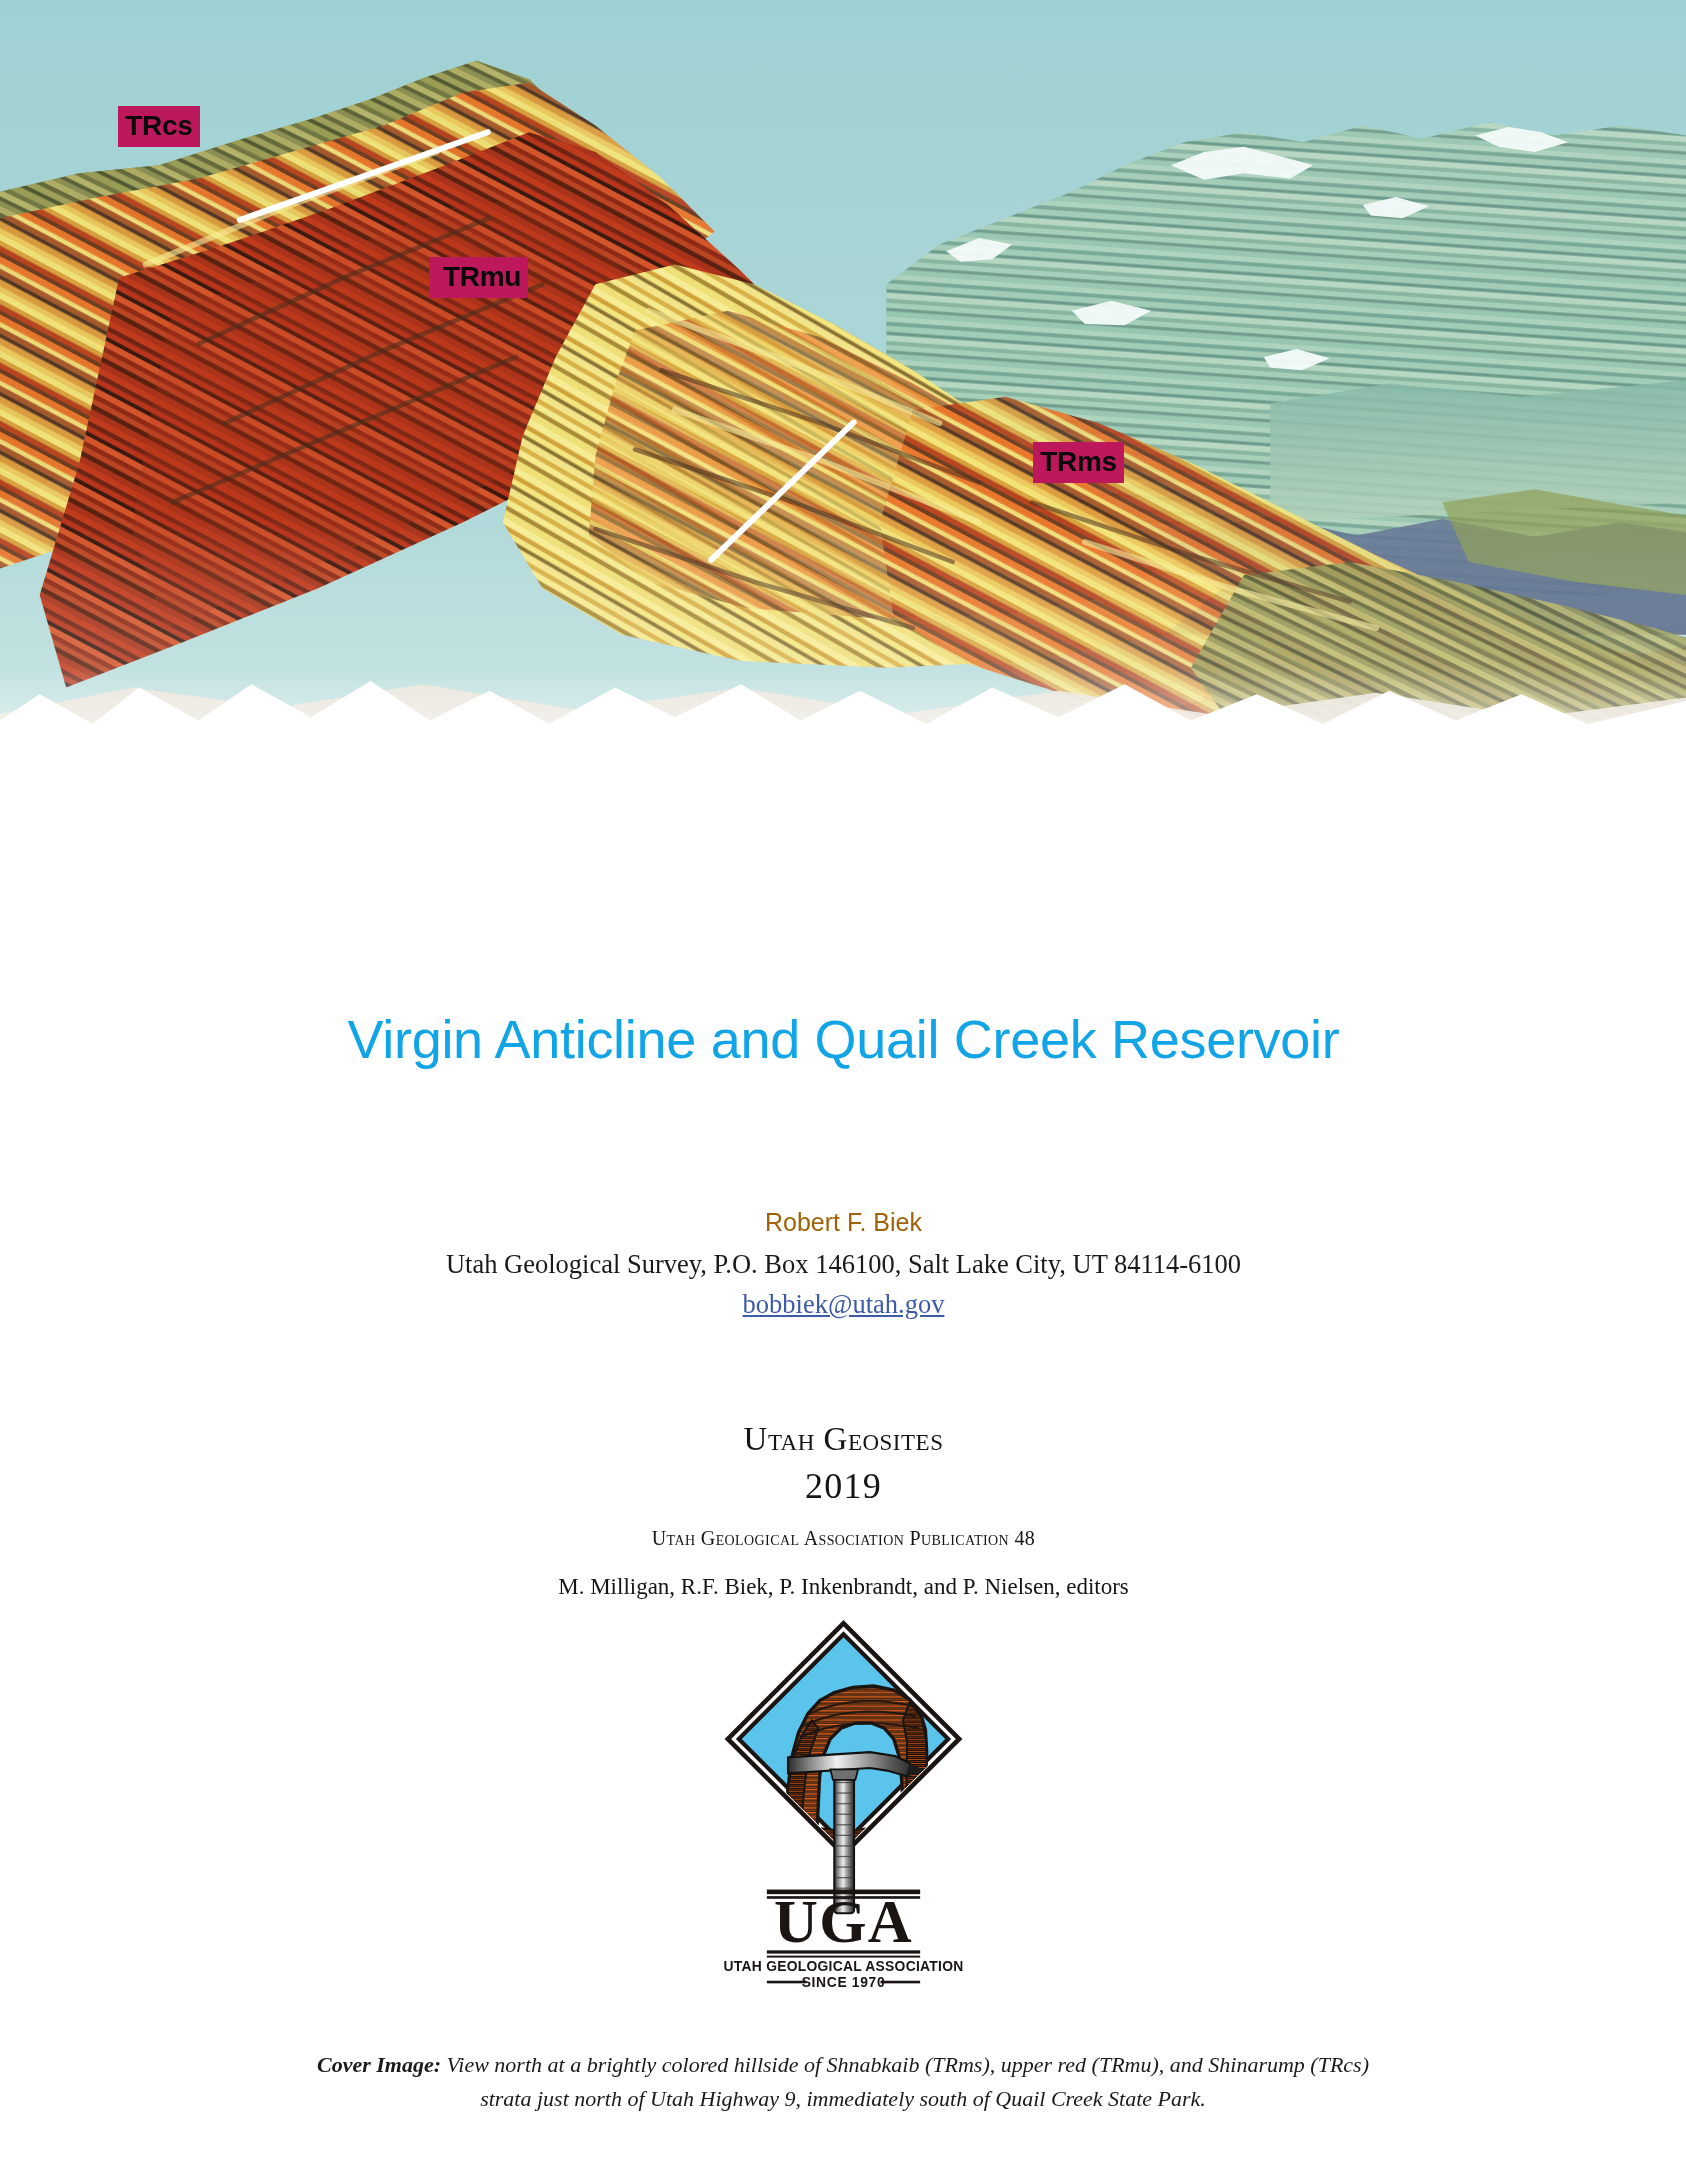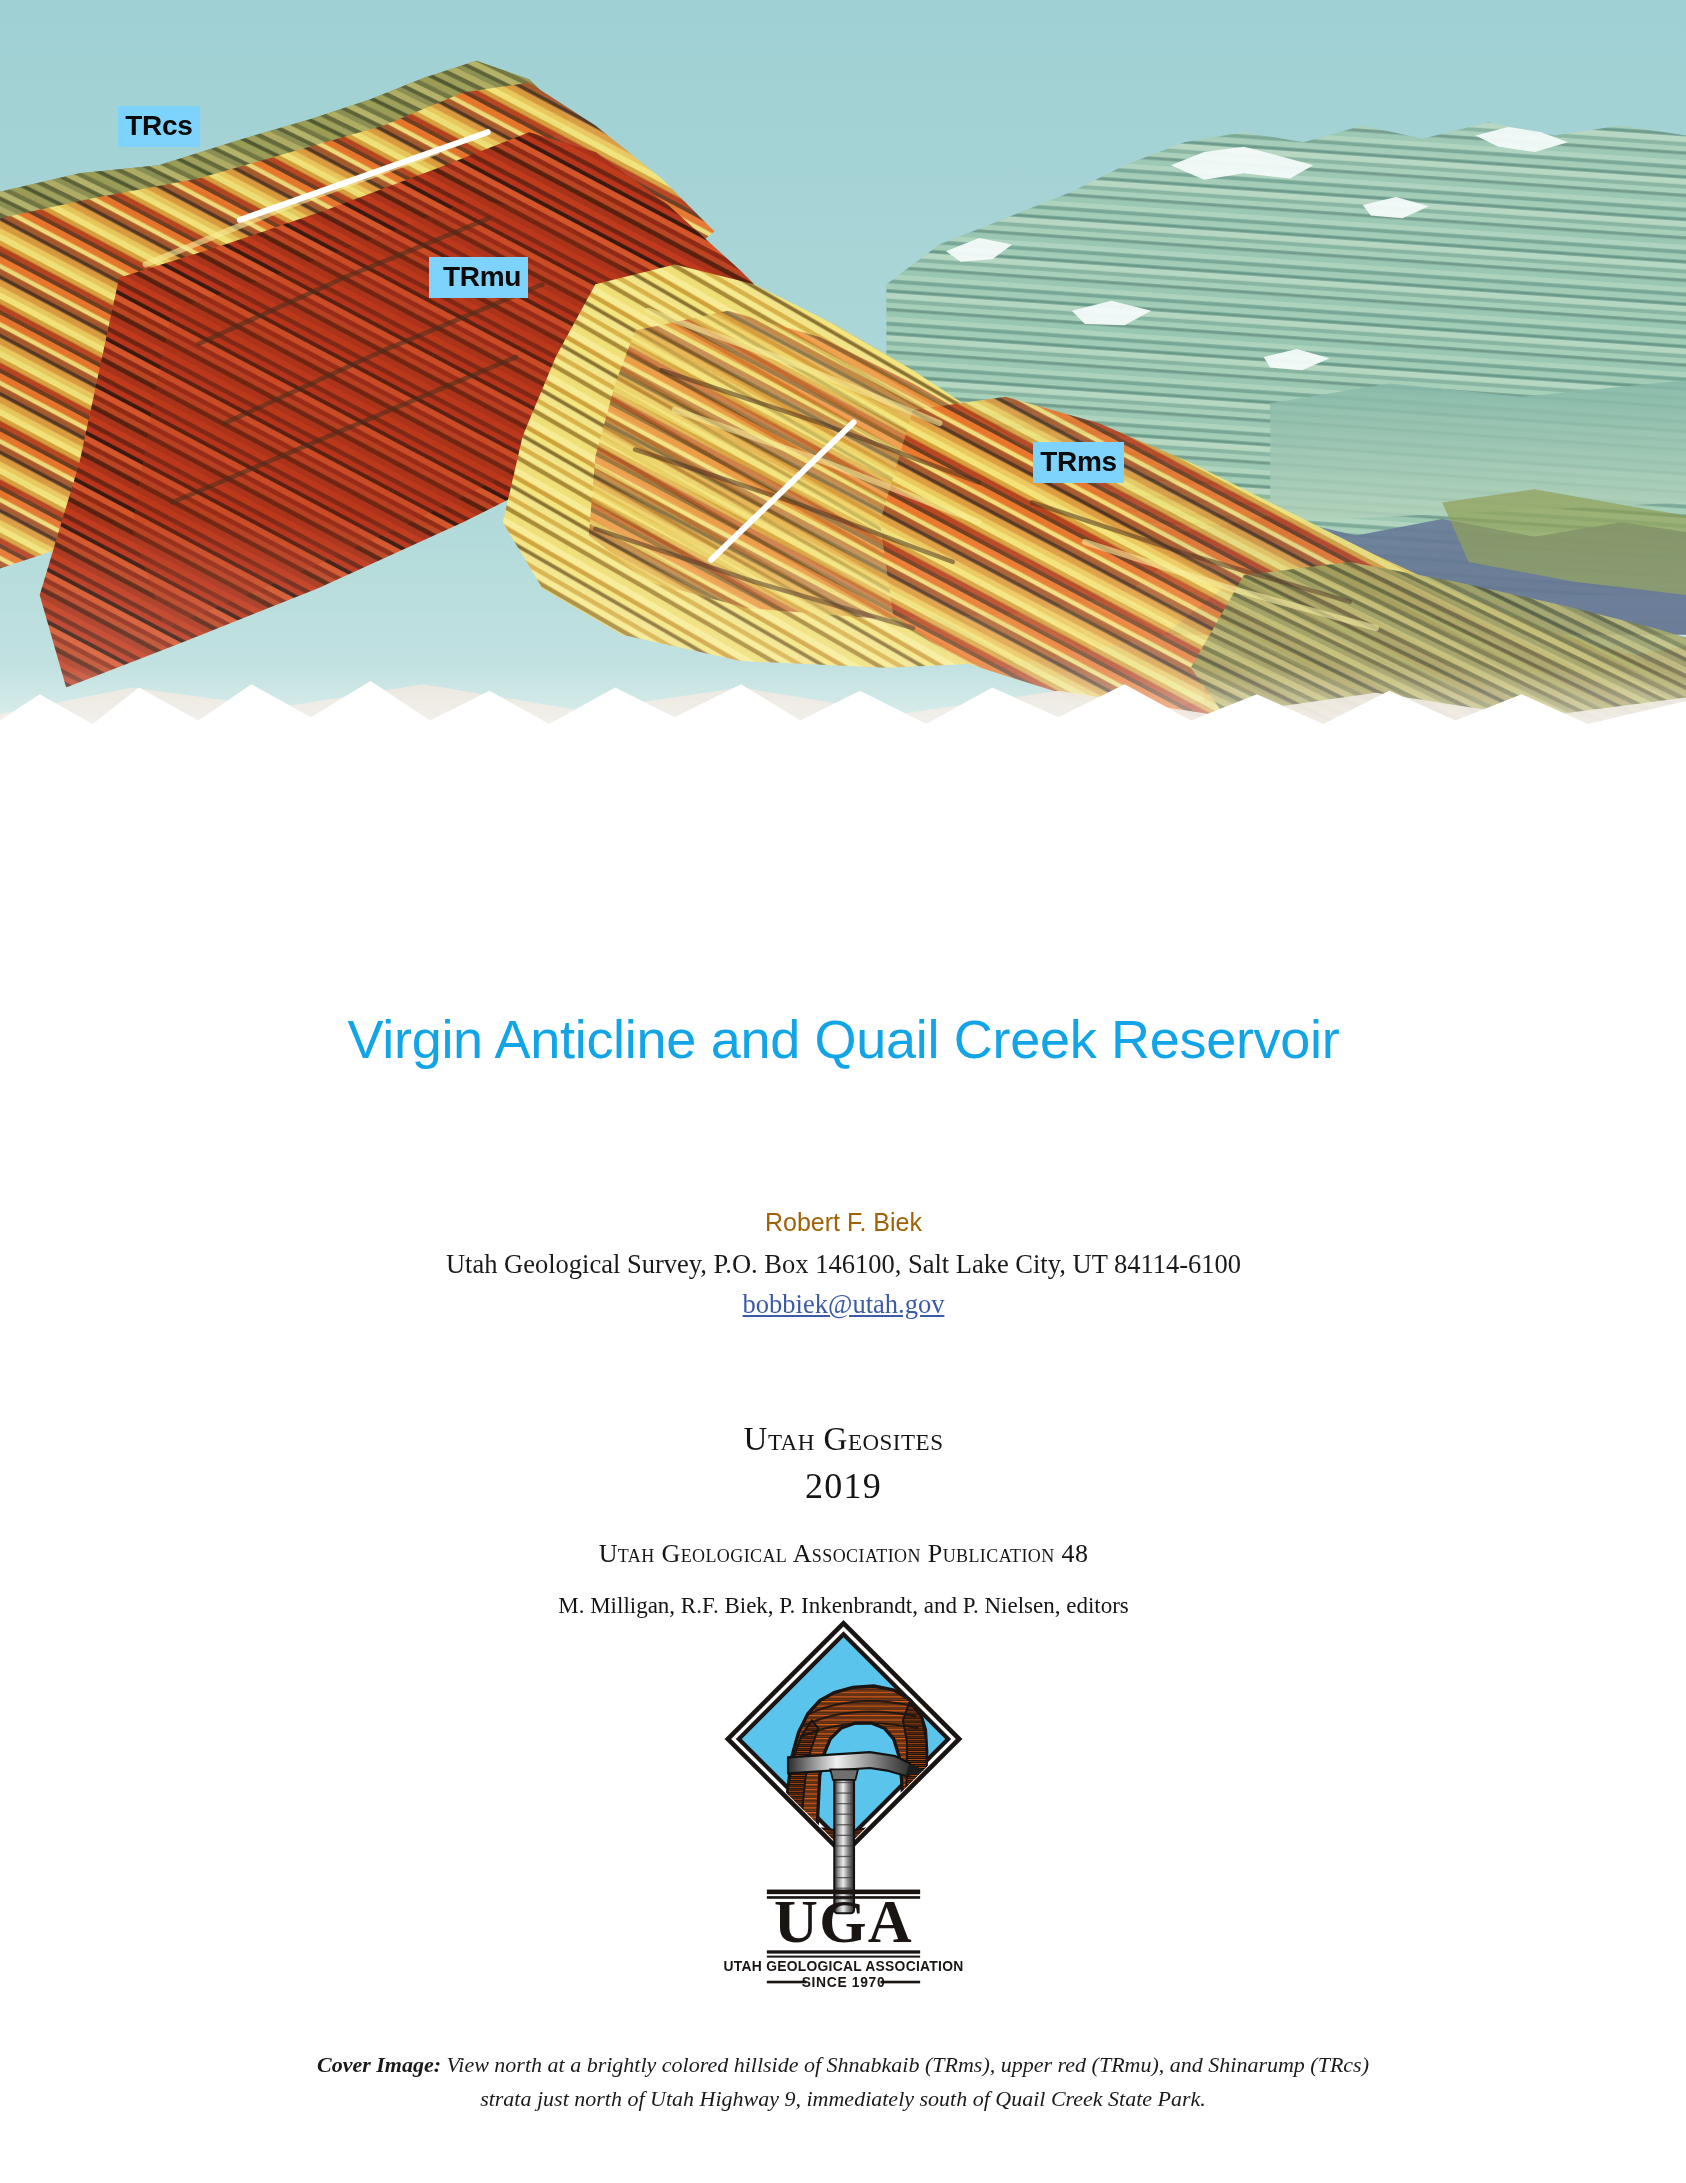--- a/index.html
+++ b/index.html
@@ -27,21 +27,21 @@
     top: 0;
     width: 1687px;
     height: 833px;
     overflow: hidden;
   }
   .photo-svg { display: block; width: 100%; height: 100%; }
 
   
   .unit-label {
     position: absolute;
-    background: #7dd3fc;
+    background: #be185d;
     color: #0a0a0a;
     font-family: "Liberation Sans", sans-serif;
     font-weight: bold;
     font-size: 28px;
     line-height: 1.0;
     letter-spacing: -0.3px;
     padding: 6px 7.3px 7.3px 7.3px;
     white-space: nowrap;
   }
   #label-trcs { left: 118px; top: 106px; }
@@ -121,24 +121,24 @@
   #series-year {
     font-family: "Liberation Serif", serif;
     font-size: 36px;
     letter-spacing: 1.3px;
     color: #151515;
     margin-top: 6.6px;
   }
   #publication-number {
     font-family: "Liberation Serif", serif;
     font-variant: small-caps;
-    font-size: 26px;
+    font-size: 20px;
     letter-spacing: 0.4px;
     color: #151515;
-    margin-top: 32px;
+    margin-top: 20px;
   }
   #editors {
     font-family: Liberation Serif, serif;
     font-size: 23px;
     color: #151515;
     margin-top: 24px;
   }
 
   
   #logo {

